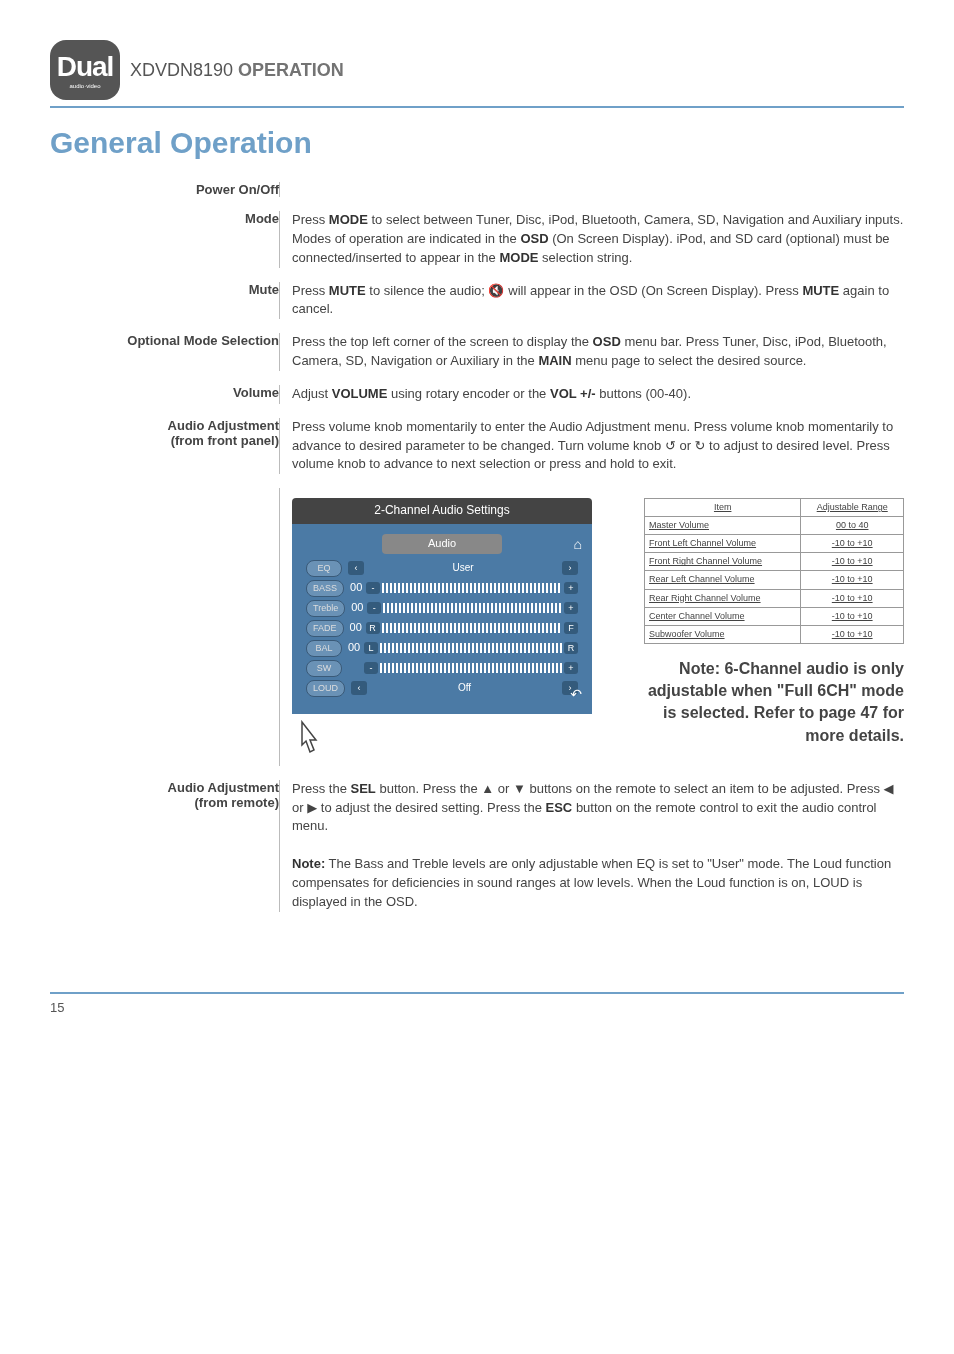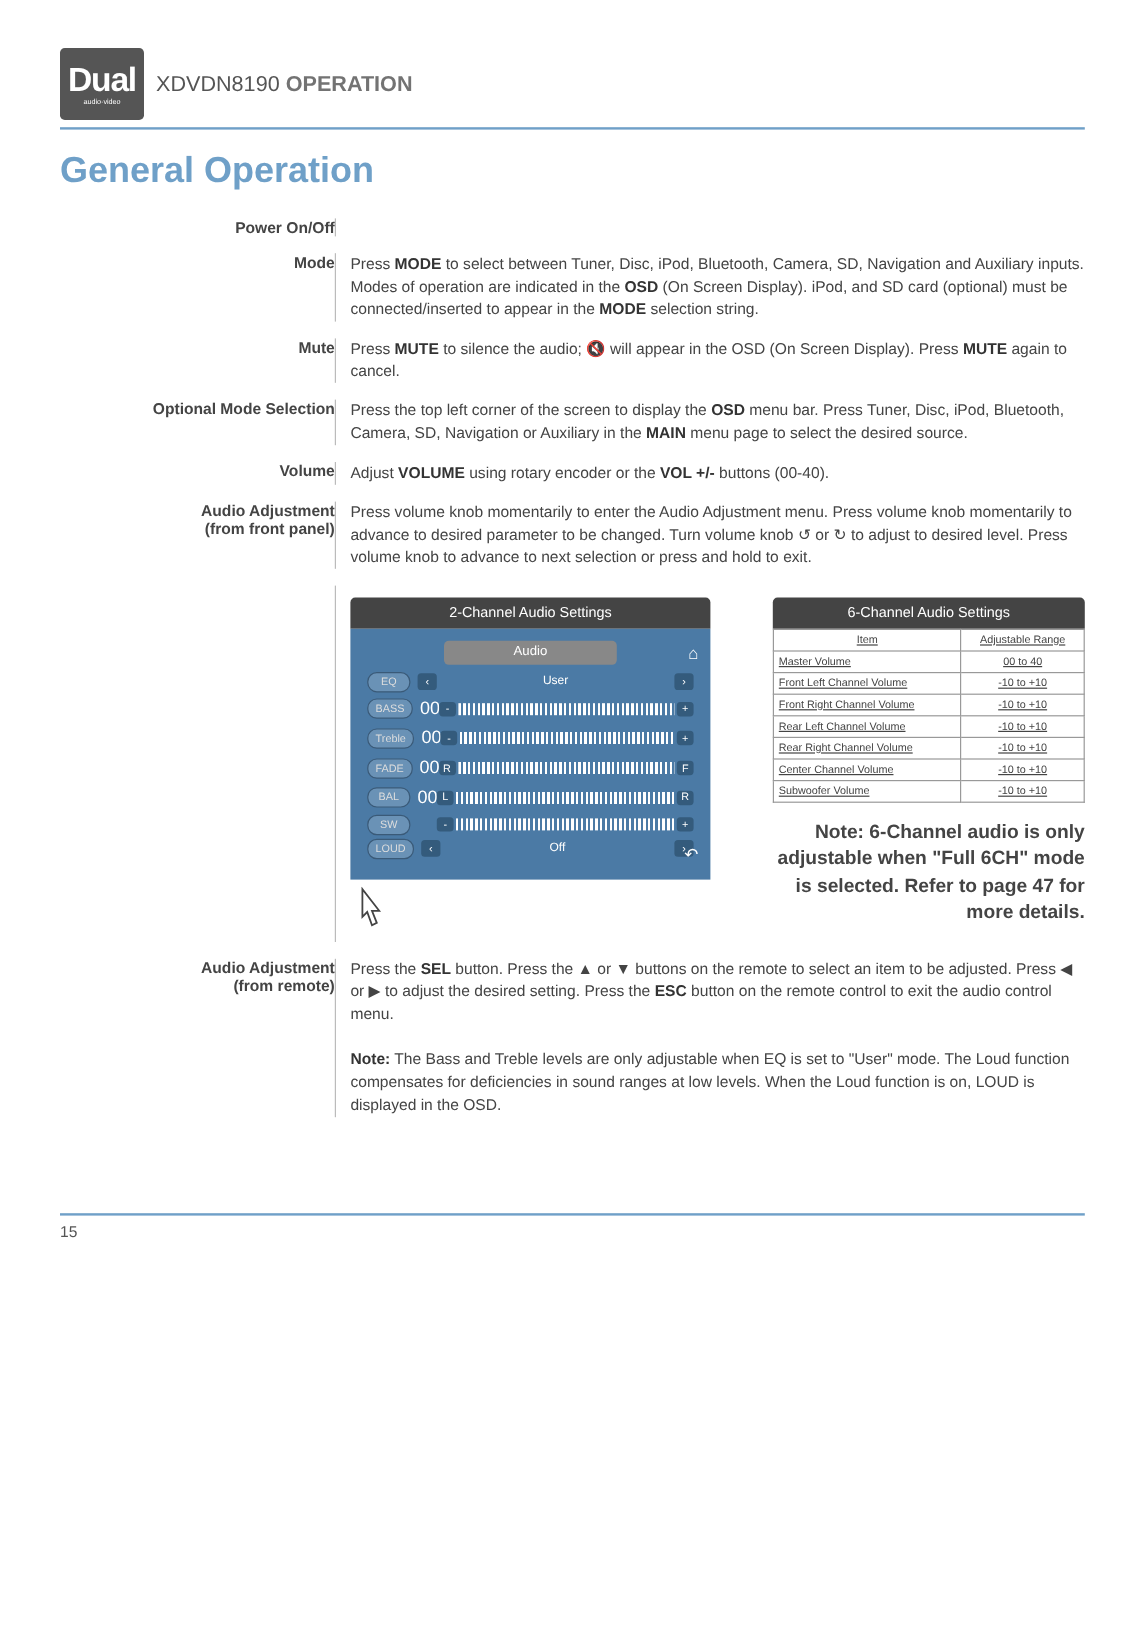--- a/index.html
+++ b/index.html
@@ -13,21 +13,21 @@
   .logo-row {
     display: flex;
     align-items: center;
     gap: 10px;
     margin-bottom: 6px;
   }
   .logo-box {
     width: 70px;
     height: 60px;
     background: #555;
-    border-radius: 4px;
+    border-radius: 16px;
     display: flex;
     flex-direction: column;
     align-items: center;
     justify-content: center;
     color: #fff;
     position: relative;
   }
   .logo-text {
     font-family: Arial, sans-serif;
     font-size: 28px;
@@ -97,21 +97,21 @@
     font-size: 11px;
     position: relative;
   }
   .panel-inner-title {
     background: #888;
     color: #fff;
     font-size: 11px;
     text-align: center;
     padding: 2px 0;
     border-radius: 4px;
-    width: 144px;
+    width: 120px;
     margin: 0 auto 6px auto;
   }
   .eq-row {
     display: flex;
     align-items: center;
     gap: 6px;
     margin: 3px 0;
   }
   .pill {
     background: #6a92b6;
@@ -139,21 +139,21 @@
     text-align: center;
     font-size: 10px;
     color: #fff;
   }
   .slider {
     flex: 1;
     display: flex;
     align-items: center;
     gap: 2px;
   }
-  .slider .num { font-size: 15px; color: #fff; width: 14px; }
+  .slider .num { font-size: 11px; color: #fff; width: 14px; }
   .slider .end {
     background: #345b7c;
     color: #fff;
     width: 14px;
     height: 12px;
     border-radius: 3px;
     font-size: 9px;
     display: flex;
     align-items: center;
     justify-content: center;
@@ -325,21 +325,20 @@
               </div>
             </div>
           <span class="back-icon">↶</span>
         </div>
         <svg class="pointer" viewBox="0 0 30 40">
           <path d="M10 2 L10 25 L14 21 L18 32 L22 30 L18 20 L24 20 Z" fill="none" stroke="#444" stroke-width="1.5"></path>
         </svg>
       </div>
 
       <div class="right-col">
-        <div class="table-title">6-Channel Audio Settings</div>
         <table class="aud">
           <thead>
               <tr>
             <th>Item</th>
             <th>Adjustable Range</th>
           </tr>
             </thead>
           <tbody id="aud-tbody">
               <tr>
                 <td>Master Volume</td>

